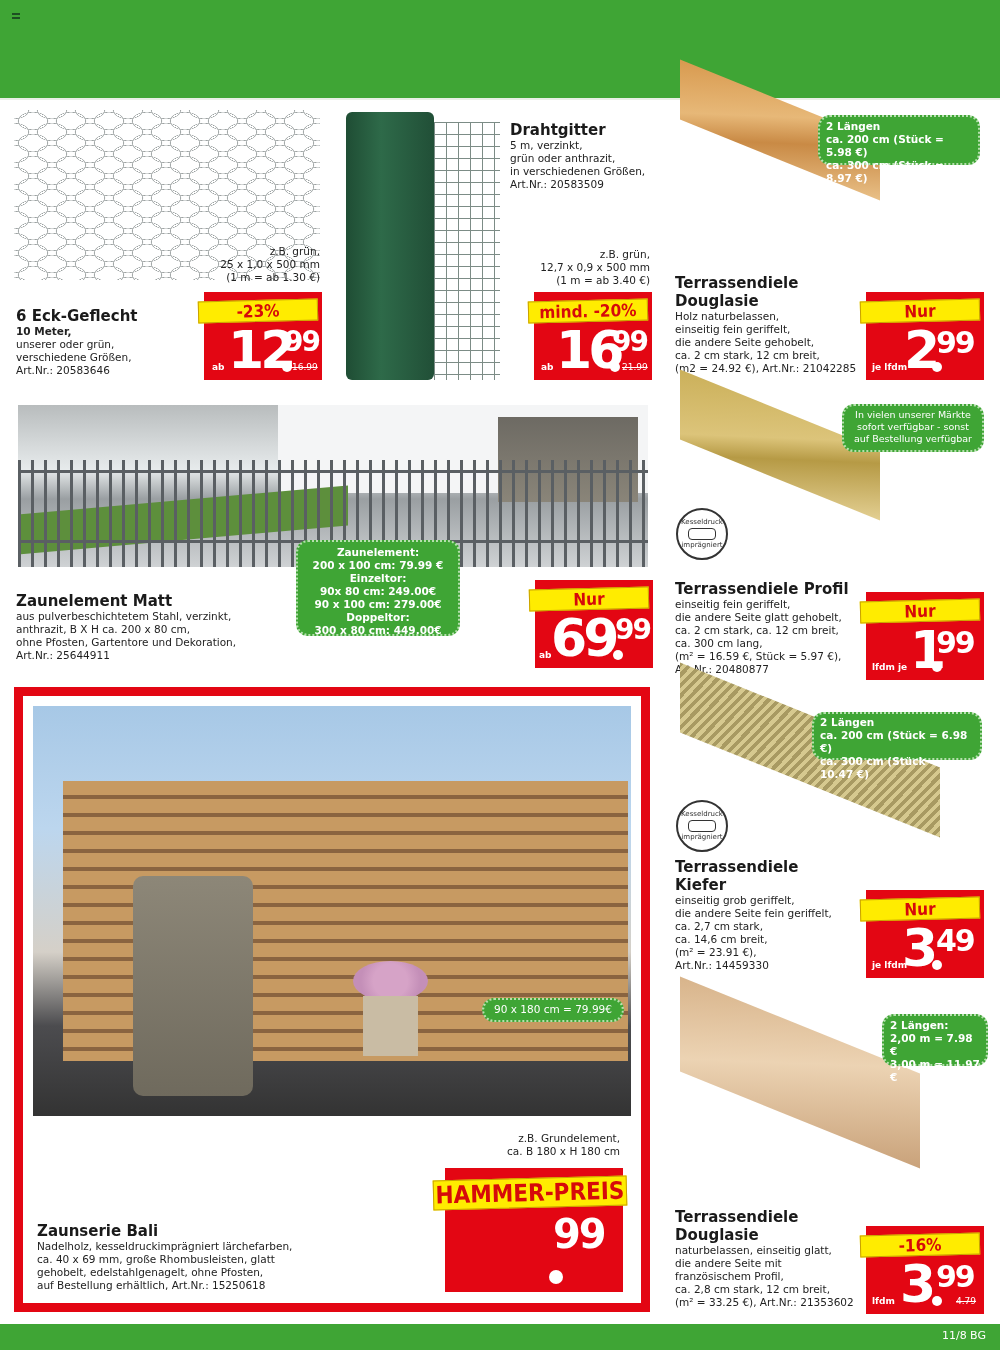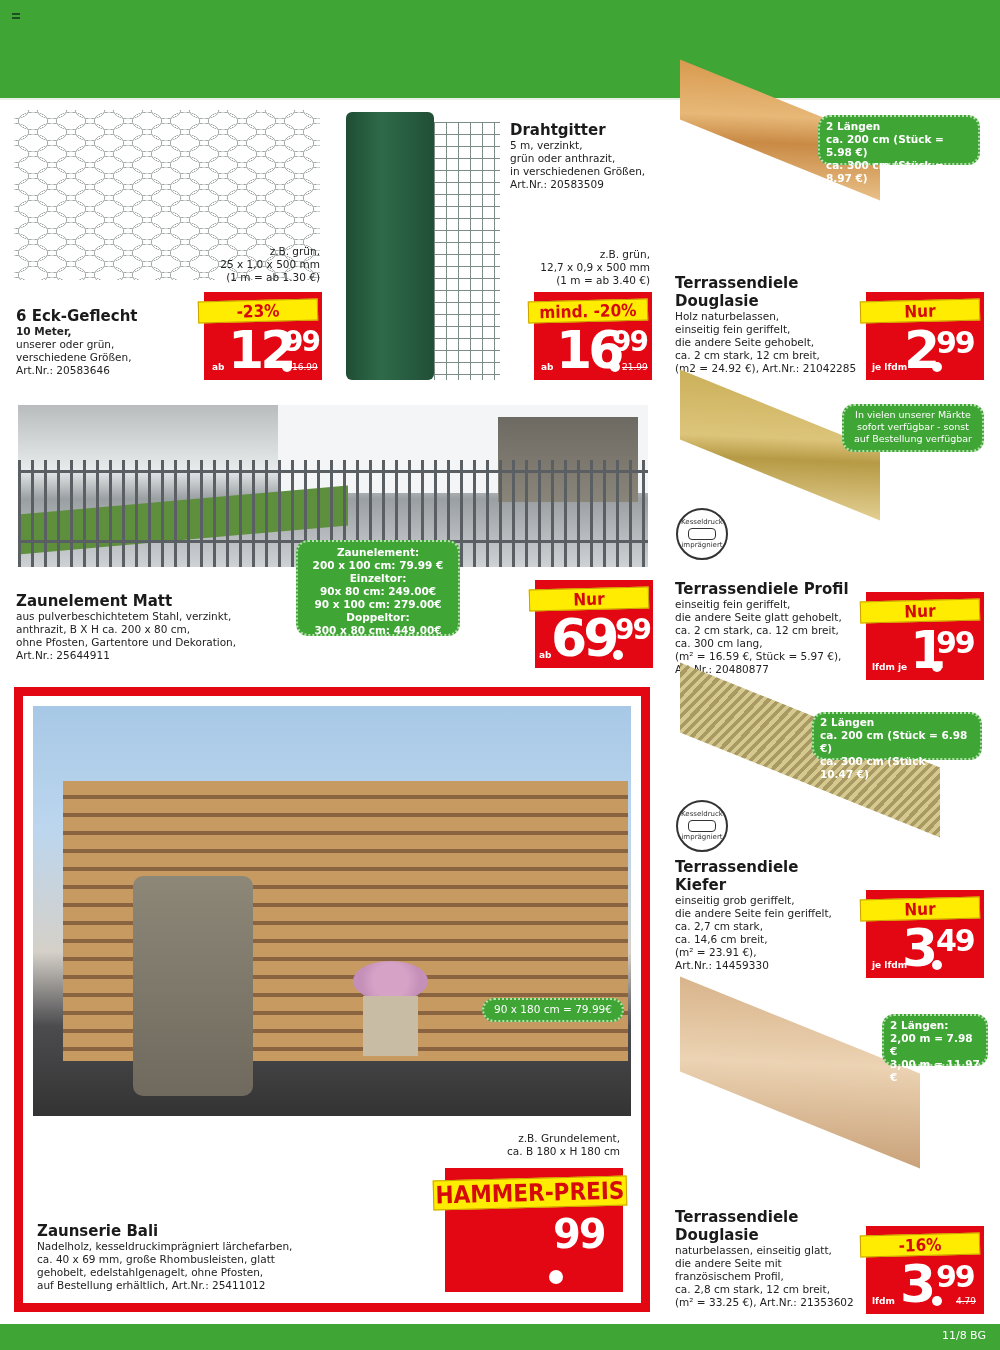--- a/index.html
+++ b/index.html
@@ -208,21 +208,21 @@
 </div>
 <div class="abs note" style="left:470px;top:1132px;width:150px;color:#222;">
   <div>z.B. Grundelement,</div>
   <div>ca. B 180 x H 180 cm</div>
 </div>
 <div class="abs" style="left:37px;top:1222px;width:290px;">
   <div class="title">Zaunserie Bali</div>
   <div class="desc">Nadelholz, kesseldruckimprägniert lärchefarben,</div>
   <div class="desc">ca. 40 x 69 mm, große Rhombusleisten, glatt</div>
   <div class="desc">gehobelt, edelstahlgenagelt, ohne Pfosten,</div>
-  <div class="desc">auf Bestellung erhältlich, Art.Nr.: 25411012</div>
+  <div class="desc">auf Bestellung erhältlich, Art.Nr.: 15250618</div>
 </div>
 <div class="badge" style="left:445px;top:1168px;width:178px;height:124px;">
   <div class="tag" style="top:10px;height:30px;font-size:24px;line-height:28px;left:-12px;right:-4px;">HAMMER-PREIS</div>
   <span class="dot" style="left:104px;bottom:8px;width:14px;height:14px;"></span>
   <span class="cents" style="left:108px;top:46px;font-size:40px;">99</span>
 </div>
 
 <div class="abs img-plank-grob" style="left:680px;top:715px;width:260px;height:70px;"></div>
 <div class="green-box" style="left:812px;top:712px;width:170px;height:48px;padding:2px 6px;">
   <div>2 Längen</div>

